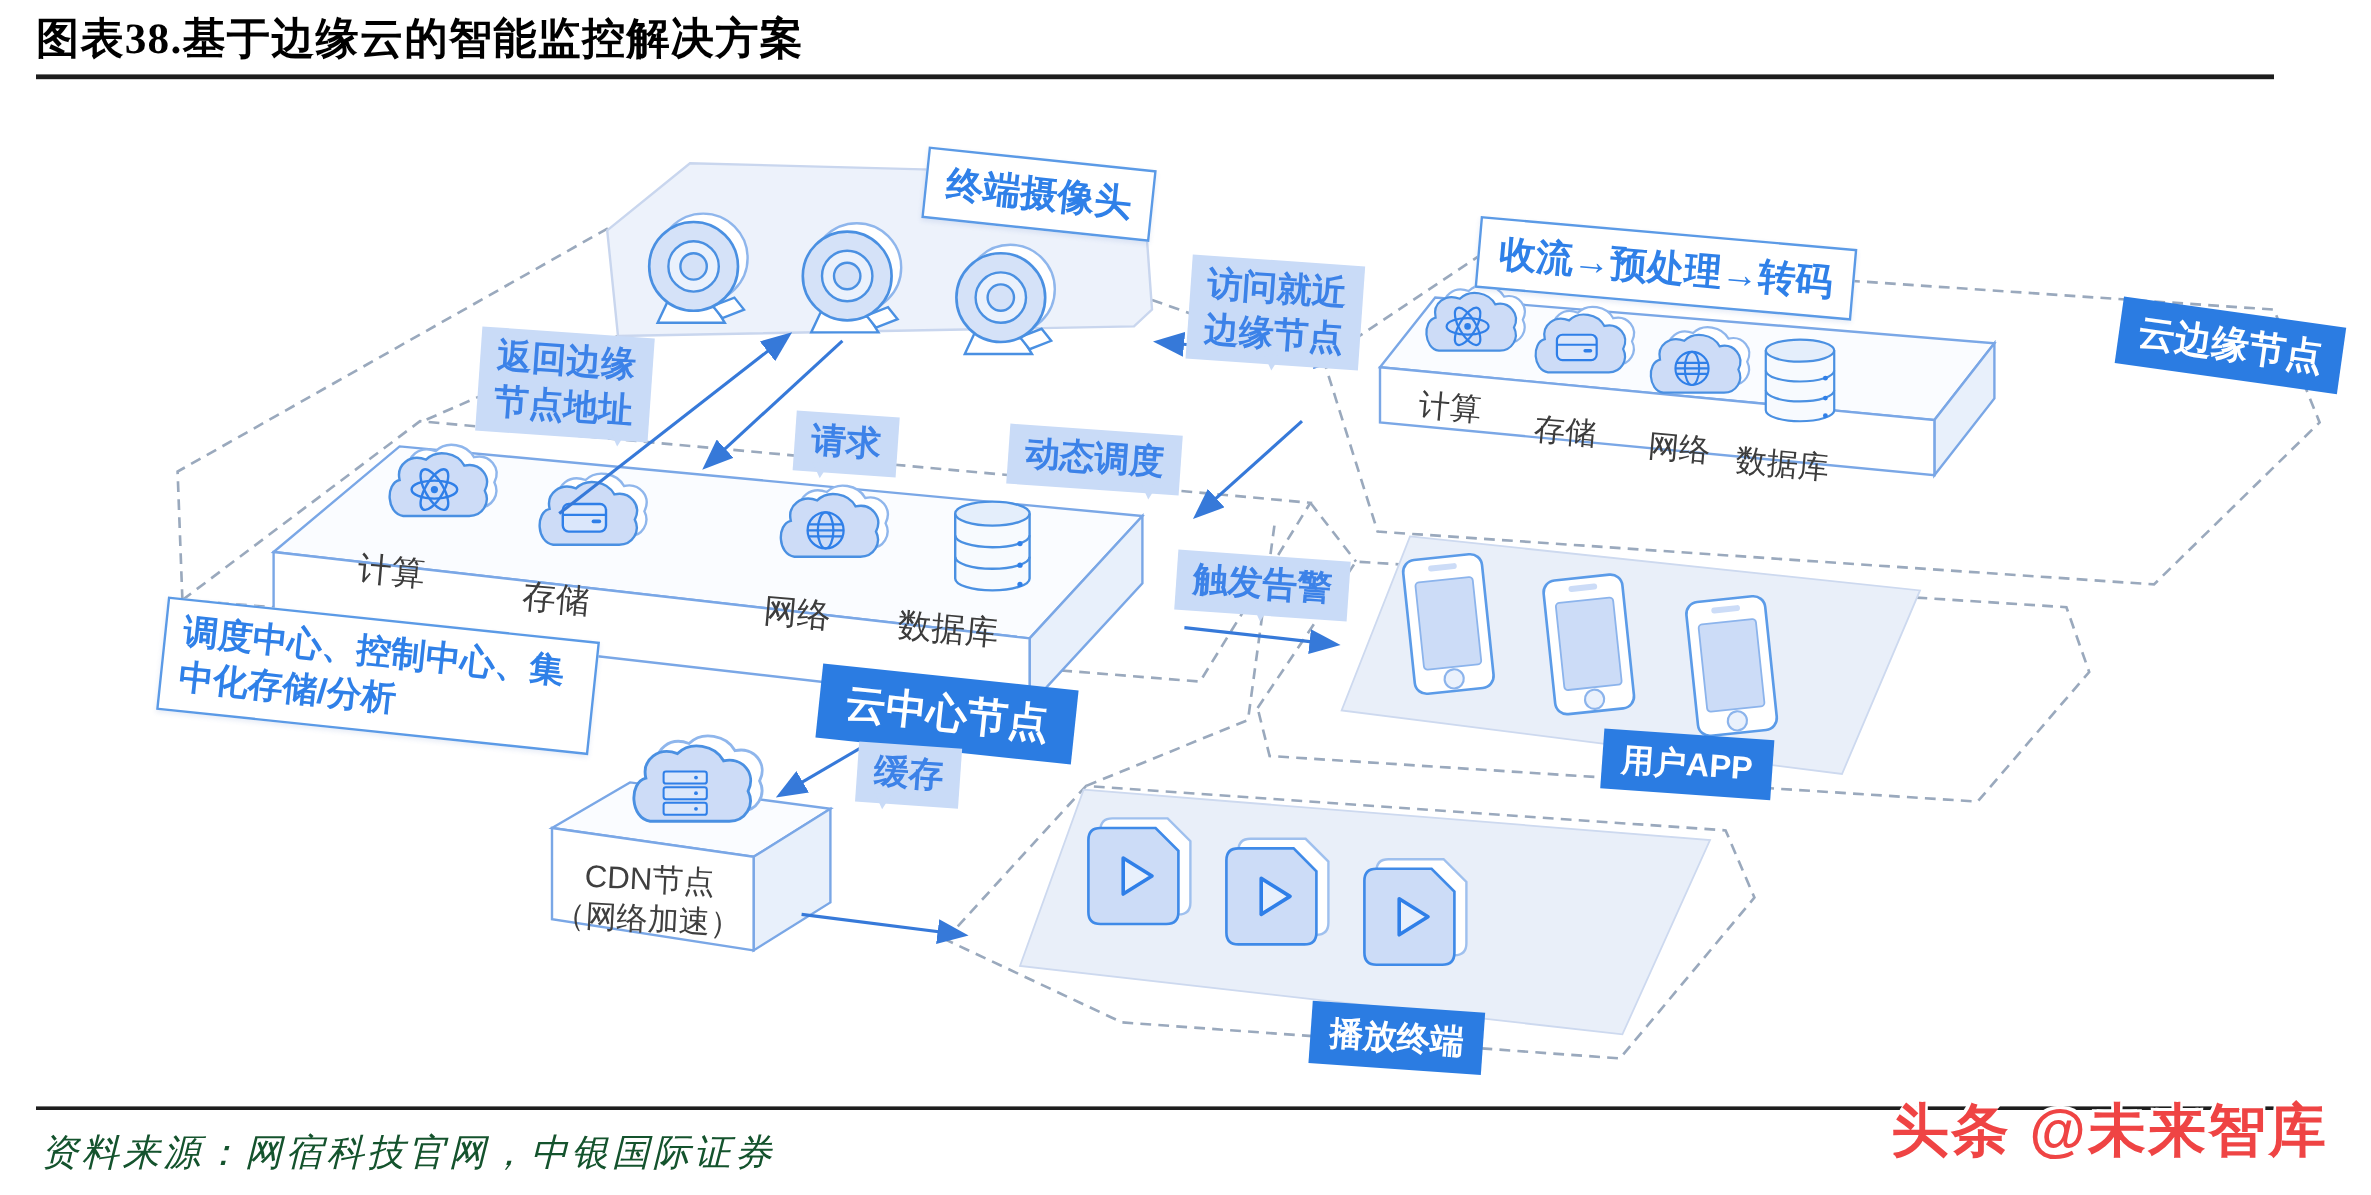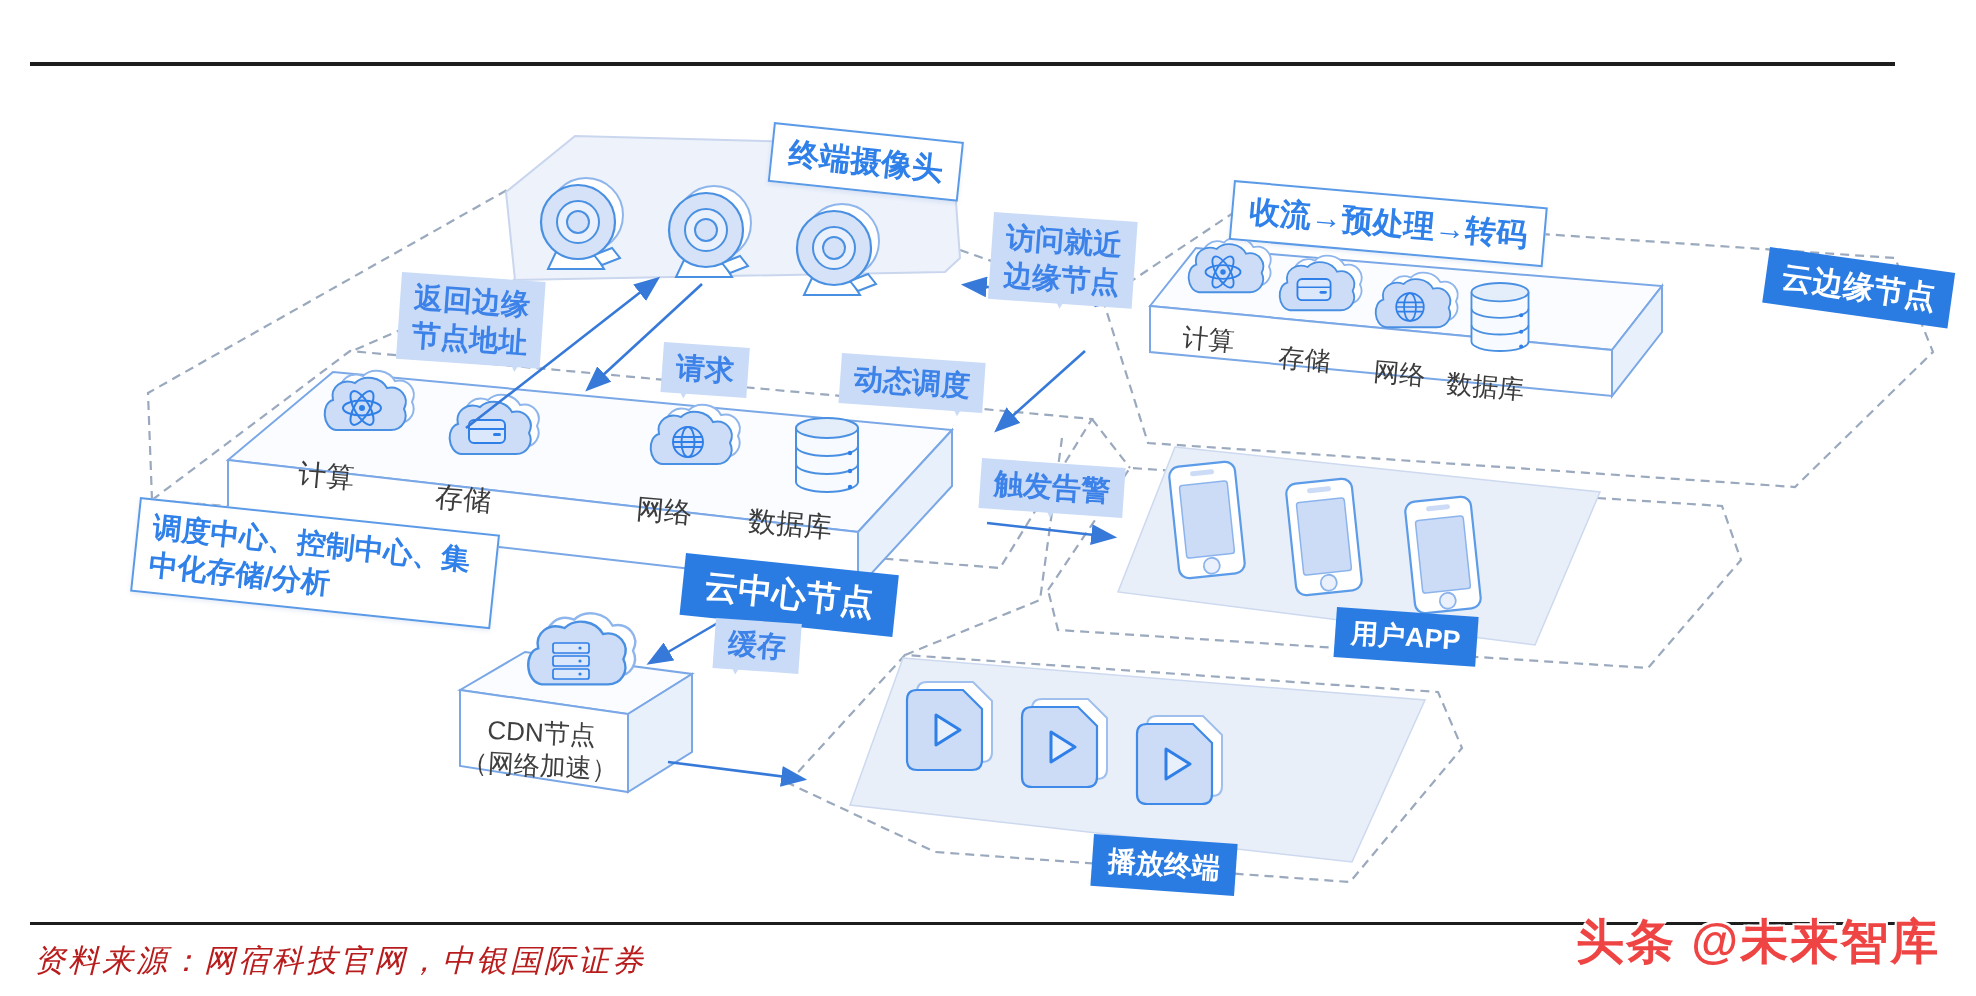--- a/index.html
+++ b/index.html
@@ -8,21 +8,21 @@
   svg.scene{position:absolute;left:0;top:0;z-index:1;}
   .lbl{position:absolute;z-index:2;white-space:nowrap;transform-origin:left top;}
 
   .title{left:30px;top:8px;font-family:"Liberation Serif", serif;font-weight:bold;
          font-size:36px;color:#000;letter-spacing:1px;}
   .rule{position:absolute;left:30px;height:4px;background:#1d1d1d;z-index:2;}
   .rule-top{top:62px;width:1865px;}
   .rule-bottom{top:922px;width:1875px;height:3px;}
 
   .src{left:34px;top:940px;font-family:"Liberation Serif", serif;font-style:italic;
-       font-size:31px;color:#b91c1c;letter-spacing:3px;z-index:3;}
+       font-size:31px;color:#14532d;letter-spacing:3px;z-index:3;}
   .wm{left:1576px;top:910px;font-size:48px;font-weight:900;color:#ef4444;z-index:3;
       letter-spacing:2px;text-shadow:2px 2px 0 #fff,-2px -2px 0 #fff,2px -2px 0 #fff,-2px 2px 0 #fff;}
 
   .bubble{background:#c9dbf7;color:#3c82e8;font-weight:bold;font-size:29px;
           padding:6px 14px;line-height:1.3;}
   .bubble.wrap{white-space:normal;width:120px;text-align:center;padding:6px 12px;}
   .bubble::after{content:"";position:absolute;bottom:-12px;border:7px solid transparent;
                  border-top:13px solid #c9dbf7;}
   .t-bl::after{left:16px;}
   .t-bc::after{left:45%;}
@@ -191,20 +191,21 @@
       <line x1="966" y1="285" x2="1116" y2="299" marker-start="url(#arr)" marker-end="url(#arr)"></line>
       <line x1="466" y1="428" x2="656" y2="280" marker-end="url(#arr)"></line>
       <line x1="702" y1="284" x2="589" y2="388" marker-end="url(#arr)"></line>
       <line x1="1085" y1="351" x2="998" y2="429" marker-end="url(#arr)"></line>
       <line x1="987" y1="523" x2="1112" y2="537" marker-end="url(#arr)"></line>
       <line x1="757" y1="600" x2="651" y2="662" marker-end="url(#arr)"></line>
       <line x1="668" y1="762" x2="802" y2="779" marker-end="url(#arr)"></line>
     </g>
   </svg>
 
+  <div class="lbl title">图表38.基于边缘云的智能监控解决方案</div>
   <div class="rule rule-top"></div>
 
   <div class="lbl wbox" style="left:774px;top:122px;transform:rotate(6deg);">终端摄像头</div>
   <div class="lbl wbox" style="left:1234px;top:180px;transform:rotate(5deg);">收流→预处理→转码</div>
   <div class="lbl wbox wrap" style="left:140px;top:497px;transform:rotate(6deg);">调度中心、控制中心、集中化存储/分析</div>
 
   <div class="lbl bluetag" style="left:1770px;top:247px;transform:rotate(8deg);font-size:31px;">云边缘节点</div>
   <div class="lbl bluetag big" style="left:686px;top:553px;transform:rotate(6deg);">云中心节点</div>
   <div class="lbl bluetag" style="left:1337px;top:607px;transform:rotate(4deg);font-size:27px;">用户APP</div>
   <div class="lbl bluetag" style="left:1094px;top:834px;transform:rotate(4deg);font-size:28px;">播放终端</div>

